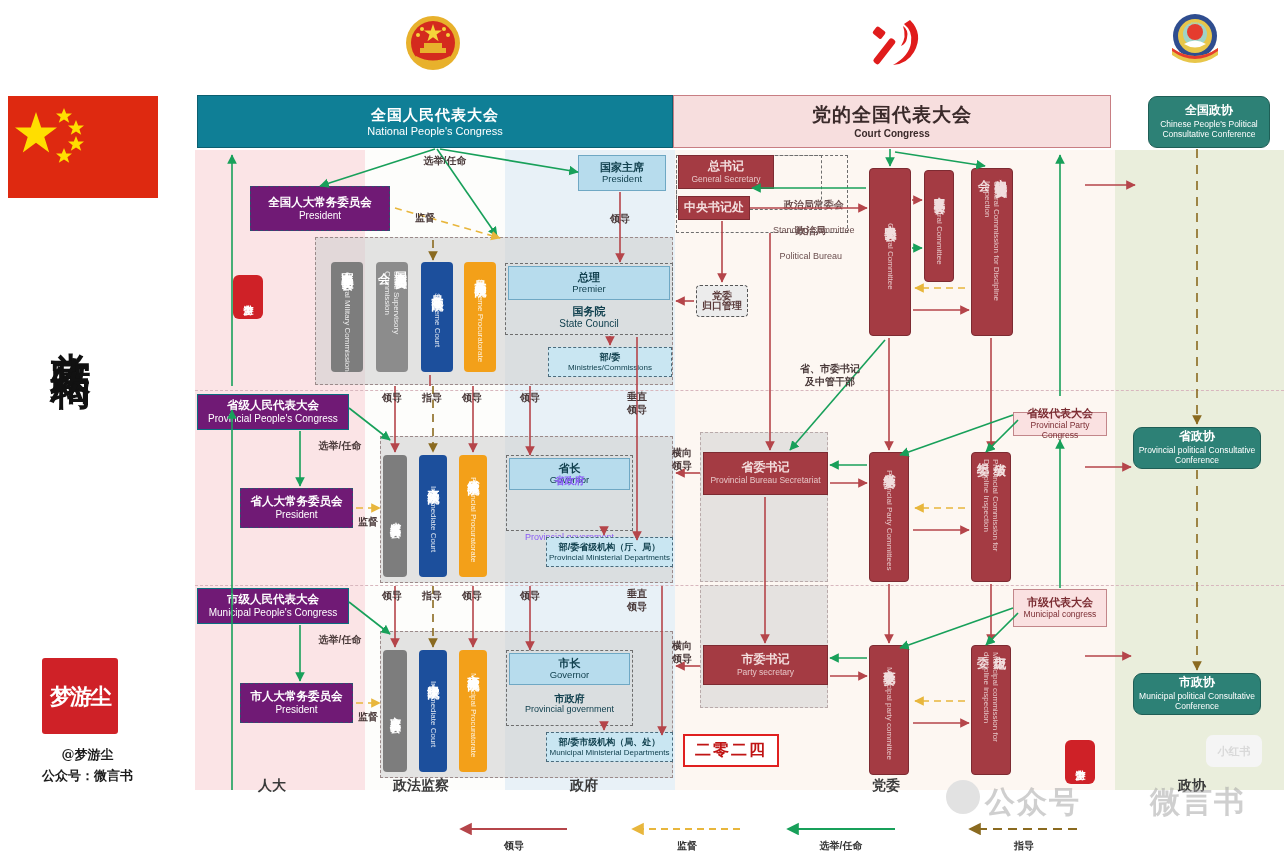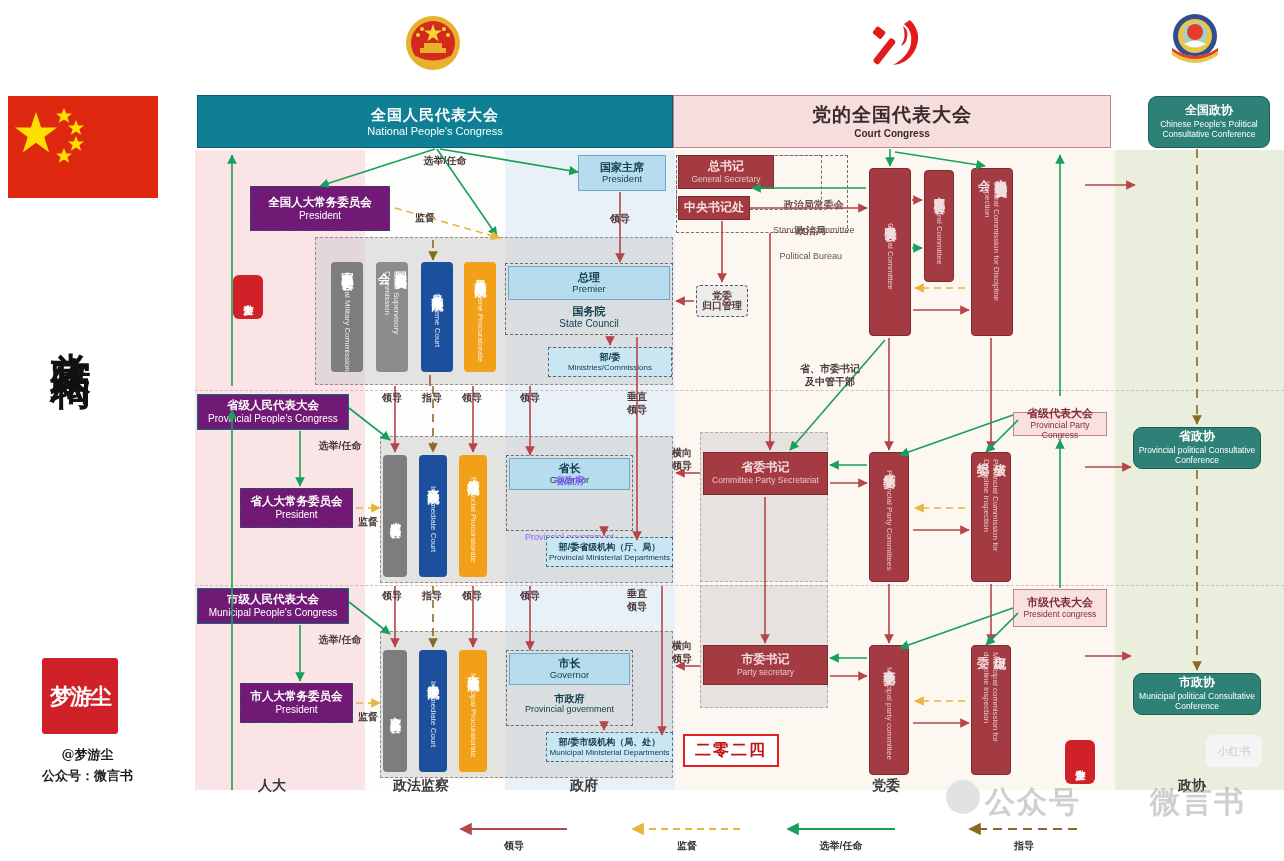--- a/index.html
+++ b/index.html
@@ -353,21 +353,21 @@
   <span class="en" style="font-size:9px;">Provincial government</span>
 </div>
 <div class="box lblue dashedbox" style="left:546px;top:537px;width:127px;height:30px;">
   <span class="cn">部/委省级机构（厅、局）</span>
   <span class="en">Provincial Ministerial Departments</span>
 </div>
 
 <div class="greycont2" style="left:700px;top:432px;width:128px;height:150px;border:1px dashed #b9aaaa;"></div>
 <div class="box pred" style="left:703px;top:452px;width:125px;height:43px;">
   <span class="cn">省委书记</span>
-  <span class="en">Committee Party Secretariat</span>
+  <span class="en">Provincial Bureau Secretariat</span>
 </div>
 <div class="vbox v-pred" style="left:869px;top:452px;width:40px;height:130px;">
   <span class="vtext">
     <span class="cn">省级党委</span>
     <span class="en">Provincial Party Committees</span>
   </span>
 </div>
 <div class="vbox v-pred" style="left:971px;top:452px;width:40px;height:130px;">
   <span class="vtext">
     <span class="cn">省级纪委</span>
@@ -438,21 +438,21 @@
   </span>
 </div>
 <div class="vbox v-pred" style="left:971px;top:645px;width:40px;height:130px;">
   <span class="vtext">
     <span class="cn">市级纪委</span>
     <span class="en">Municipal commission for discipline inspection</span>
   </span>
 </div>
 <div class="box pinkbox" style="left:1013px;top:589px;width:94px;height:38px;">
   <span class="cn">市级代表大会</span>
-  <span class="en">President congress</span>
+  <span class="en">Municipal congress</span>
 </div>
 <div class="box cgreen" style="left:1133px;top:673px;width:128px;height:42px;padding:2px 4px;">
   <span class="cn">市政协</span>
   <span class="en">Municipal political Consultative Conference</span>
 </div>
 
 <svg class="layer">
   <defs>
     <marker id="ar-red" markerWidth="7" markerHeight="7" refX="5.5" refY="3" orient="auto">
       <path d="M0,0 L6,3 L0,6 z" fill="#b5454a"></path>

